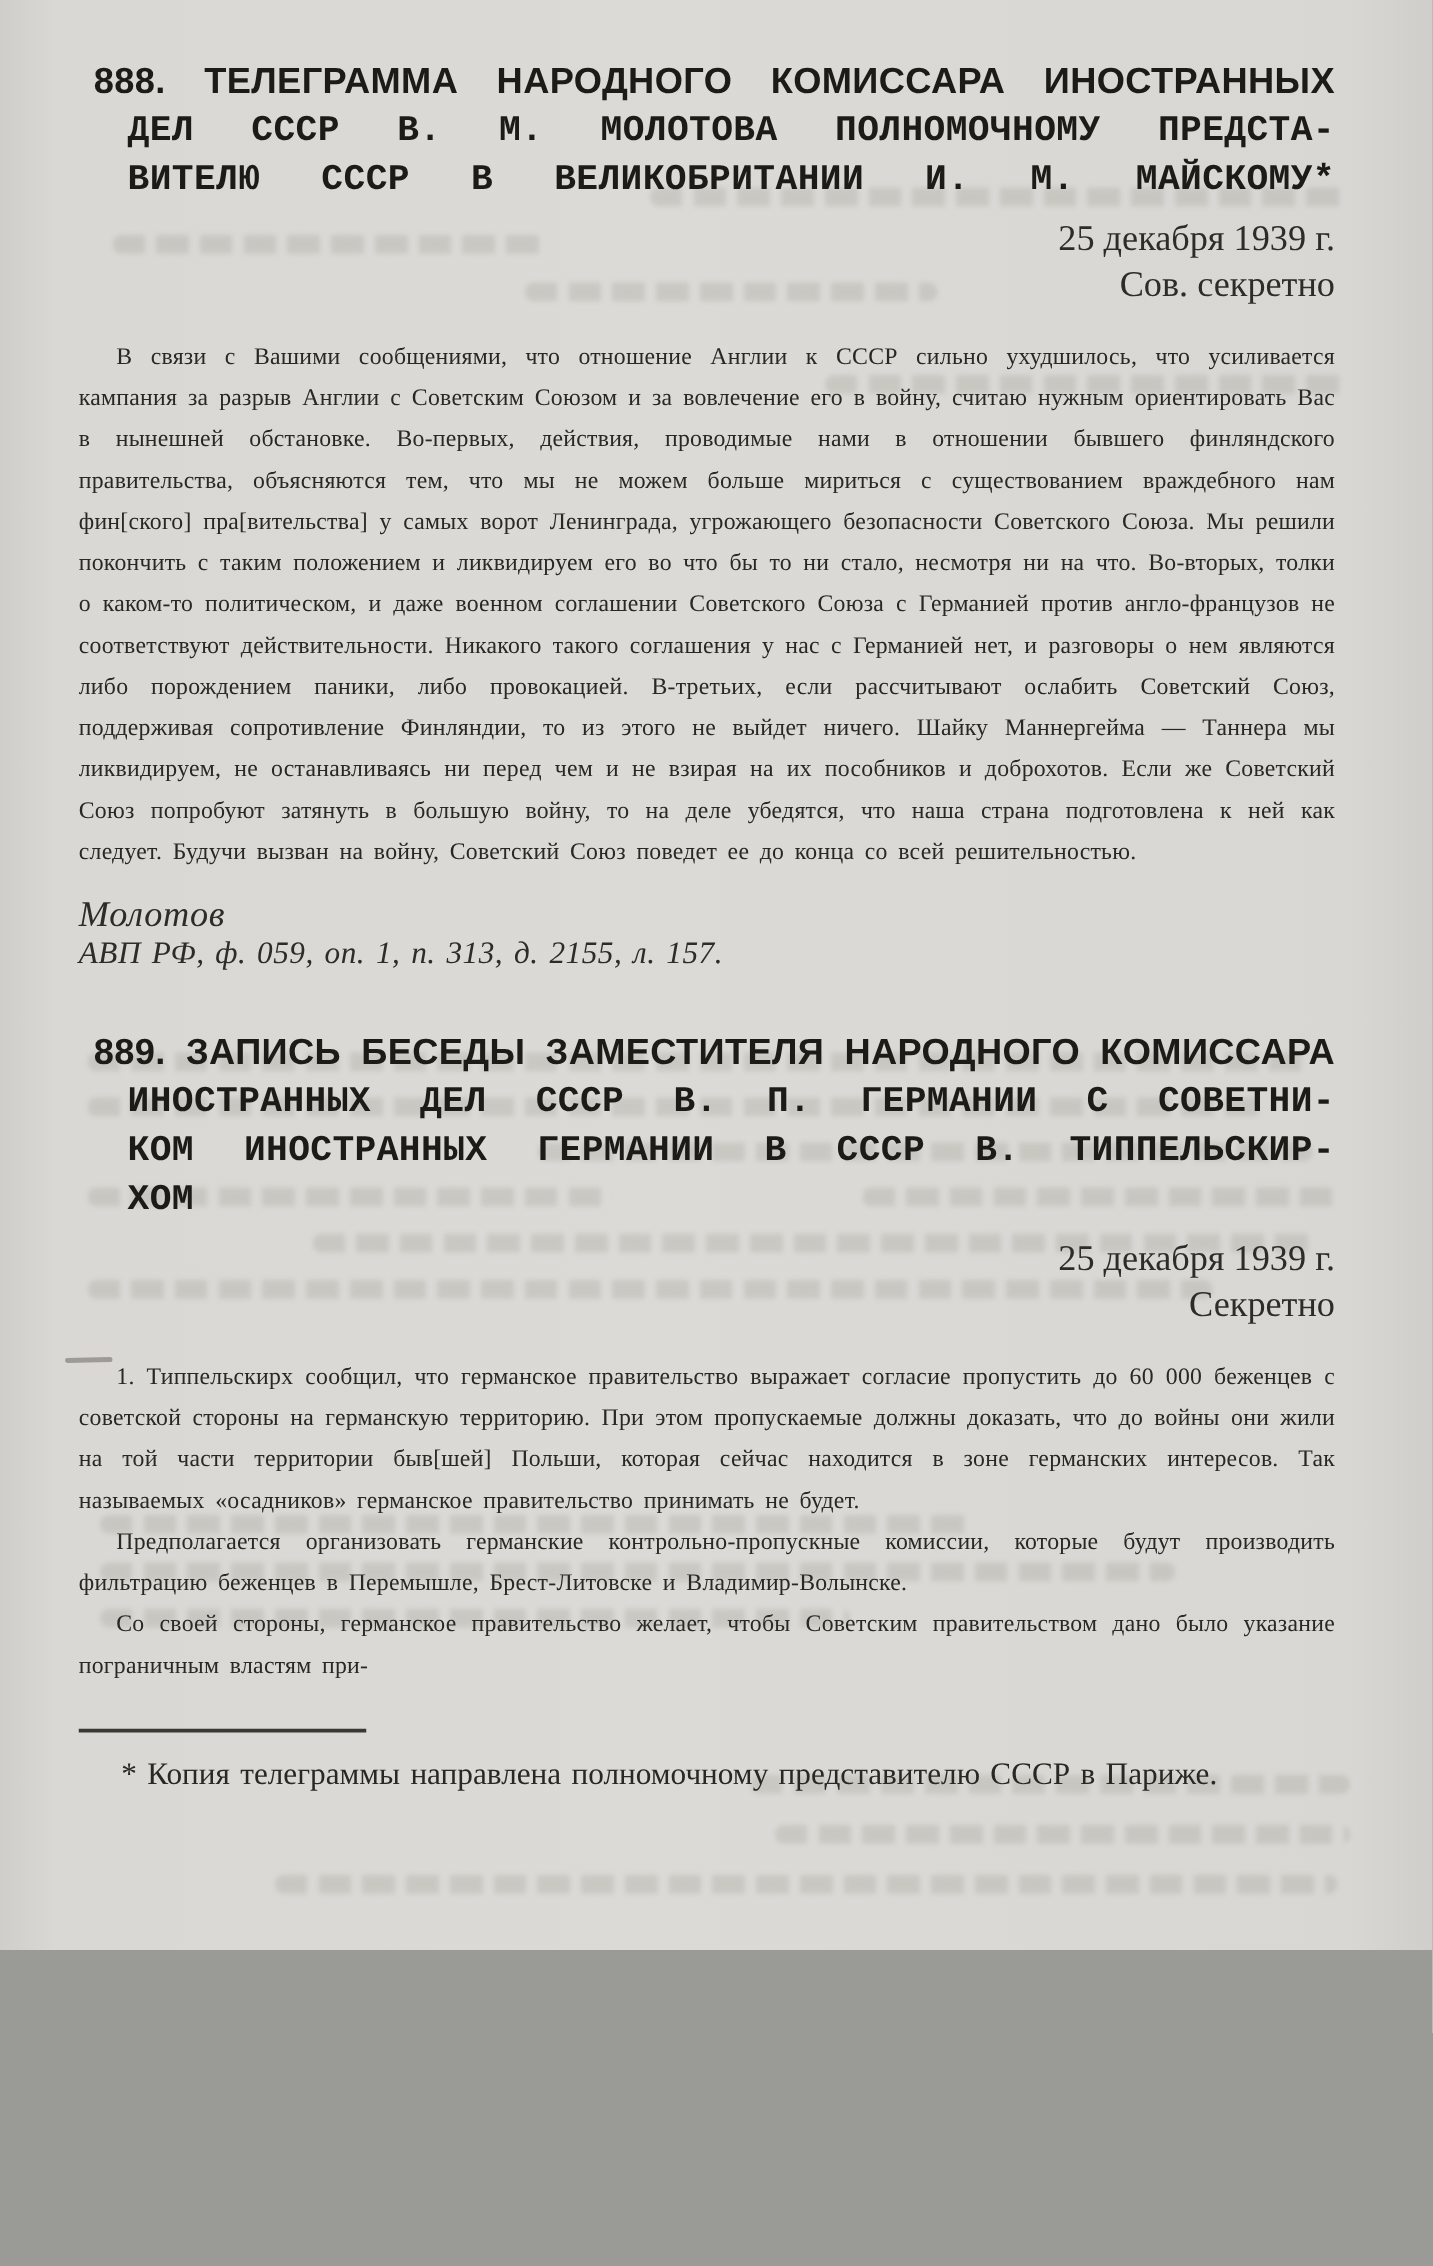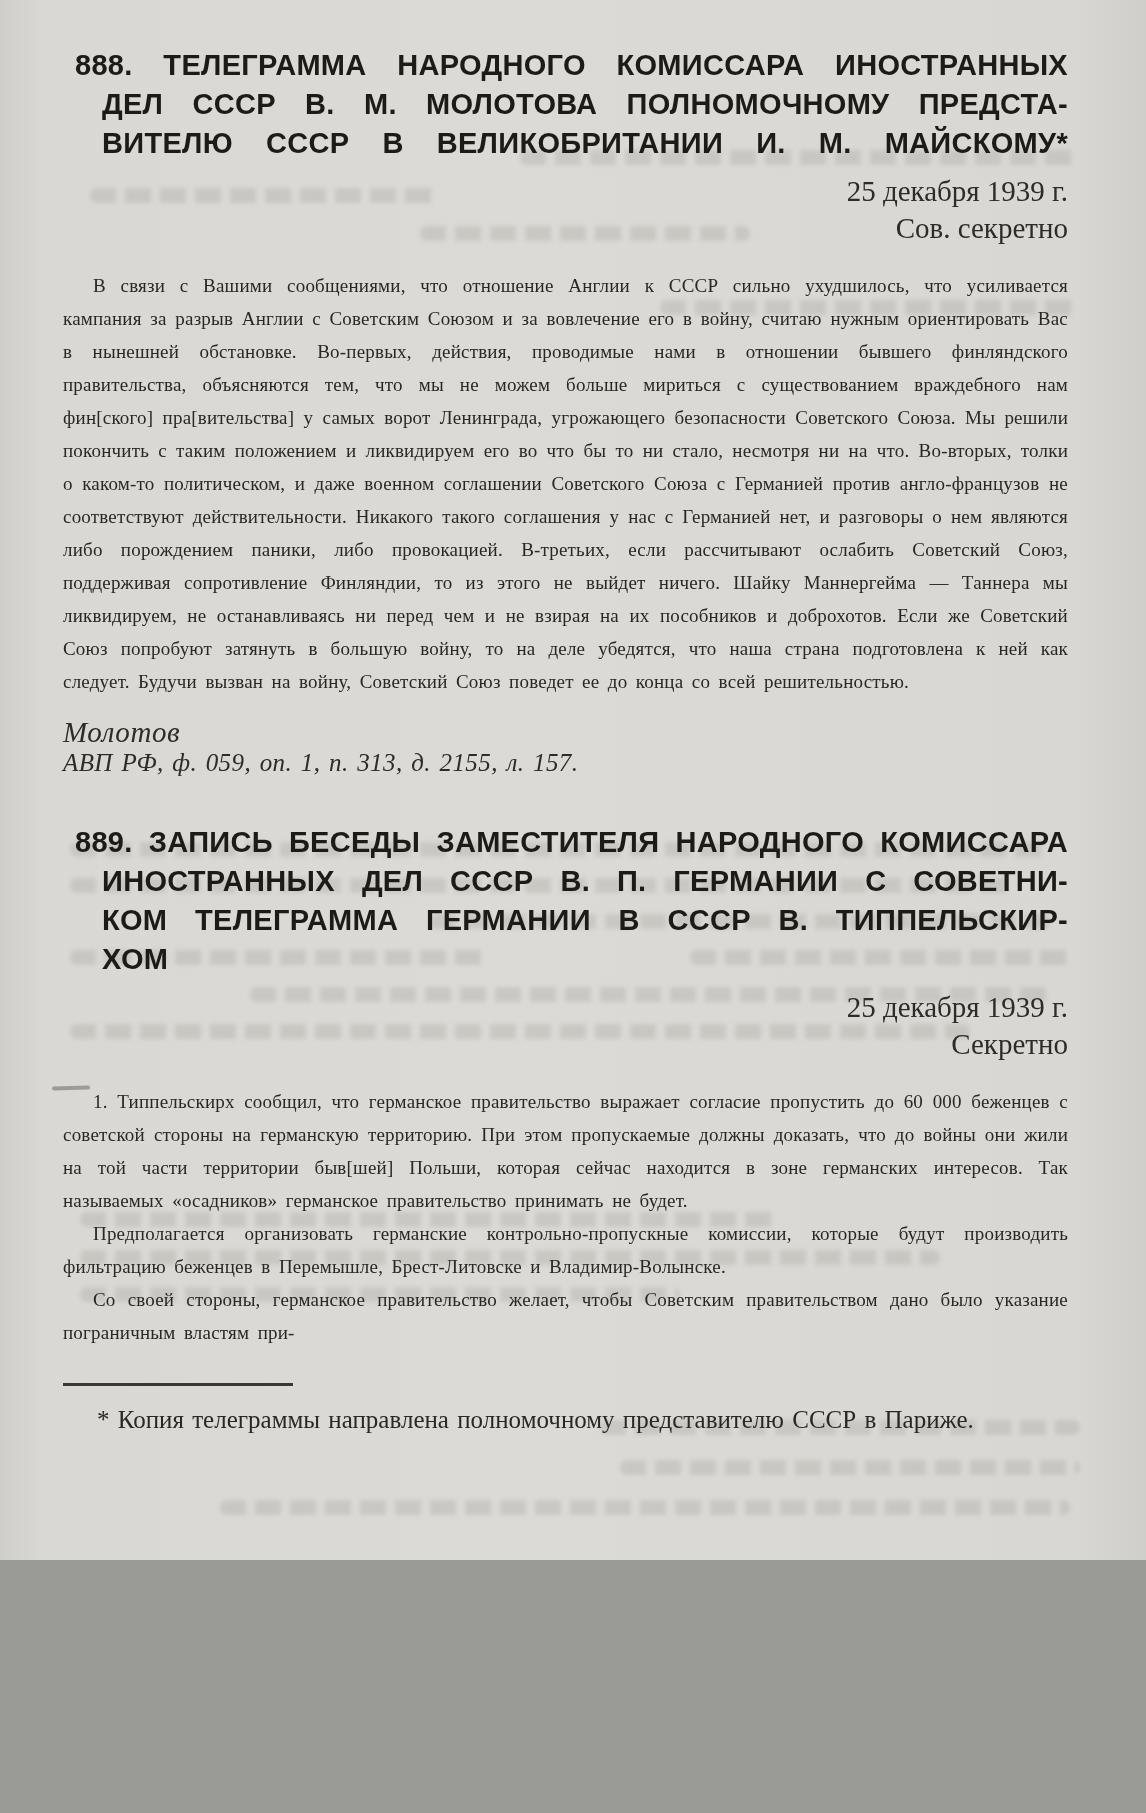--- a/index.html
+++ b/index.html
@@ -25,21 +25,21 @@
     background:#6e6a62;opacity:.55;z-index:1;transform:rotate(-1.5deg);border-radius:2px;
   }
   .content{position:absolute;left:63px;top:46px;width:1005px;z-index:2;}
   .doc-heading{
     margin-left:12px;
     font-family:"Liberation Sans", sans-serif;
     font-weight:700;font-size:29px;line-height:39px;
     color:#1c1b18;letter-spacing:.3px;
   }
   .h-line{text-align:justify;text-align-last:justify;}
-  .h-cont{padding-left:27px;}
+  .h-cont{padding-left:27px;font-family:Liberation Mono, monospace;}
   .h-last{text-align-last:left;}
   .doc-date{margin-top:10px;text-align:right;font-size:29px;line-height:37px;color:#2e2c28;}
   .doc-body p{
     margin:0;text-align:justify;text-indent:30px;
     font-size:19px;line-height:33px;
     word-spacing:3.5px;letter-spacing:.2px;
   }
   .doc-body p:first-child{margin-top:22px;}
   .signature{font-style:italic;font-size:29px;margin-top:18px;letter-spacing:.6px;color:#2e2c28;}
   .archive{font-style:italic;font-size:25px;letter-spacing:.4px;word-spacing:2px;color:#2e2c28;}
@@ -99,21 +99,21 @@
         <p>В связи с Вашими сообщениями, что отношение Англии к СССР сильно ухудшилось, что усиливается кампания за разрыв Англии с Советским Союзом и за вовлечение его в войну, считаю нужным ориентировать Вас в нынешней обстановке. Во-первых, действия, проводимые нами в отношении бывшего финляндского правительства, объясняются тем, что мы не можем больше мириться с существованием враждебного нам фин[ского] пра[вительства] у самых ворот Ленинграда, угрожающего безопасности Советского Союза. Мы решили покончить с таким положением и ликвидируем его во что бы то ни стало, несмотря ни на что. Во-вторых, толки о каком-то политическом, и даже военном соглашении Советского Союза с Германией против англо-французов не соответствуют действительности. Никакого такого соглашения у нас с Германией нет, и разговоры о нем являются либо порождением паники, либо провокацией. В-третьих, если рассчитывают ослабить Советский Союз, поддерживая сопротивление Финляндии, то из этого не выйдет ничего. Шайку Маннергейма — Таннера мы ликвидируем, не останавливаясь ни перед чем и не взирая на их пособников и доброхотов. Если же Советский Союз попробуют затянуть в большую войну, то на деле убедятся, что наша страна подготовлена к ней как следует. Будучи вызван на войну, Советский Союз поведет ее до конца со всей решительностью.</p>
       </div>
       <div class="signature">Молотов</div>
       <div class="archive">АВП РФ, ф. 059, оп. 1, п. 313, д. 2155, л. 157.</div>
     </section>
 
     <section class="doc-section-2">
       <div class="doc-heading">
         <div class="h-line">889. ЗАПИСЬ БЕСЕДЫ ЗАМЕСТИТЕЛЯ НАРОДНОГО КОМИССАРА</div>
         <div class="h-line h-cont">ИНОСТРАННЫХ ДЕЛ СССР В. П. ГЕРМАНИИ С СОВЕТНИ-</div>
-        <div class="h-line h-cont">КОМ ТЕЛЕГРАММА ГЕРМАНИИ В СССР В. ТИППЕЛЬСКИР-</div>
+        <div class="h-line h-cont">КОМ ИНОСТРАННЫХ ГЕРМАНИИ В СССР В. ТИППЕЛЬСКИР-</div>
         <div class="h-line h-cont h-last">ХОМ</div>
       </div>
       <div class="doc-date">
         <div>25 декабря 1939 г.</div>
         <div>Секретно</div>
       </div>
       <div class="doc-body">
         <p>1. Типпельскирх сообщил, что германское правительство выражает согласие пропустить до 60 000 беженцев с советской стороны на германскую территорию. При этом пропускаемые должны доказать, что до войны они жили на той части территории быв[шей] Польши, которая сейчас находится в зоне германских интересов. Так называемых «осадников» германское правительство принимать не будет.</p>
         <p>Предполагается организовать германские контрольно-пропускные комиссии, которые будут производить фильтрацию беженцев в Перемышле, Брест-Литовске и Владимир-Волынске.</p>
         <p>Со своей стороны, германское правительство желает, чтобы Советским правительством дано было указание пограничным властям при-</p>

